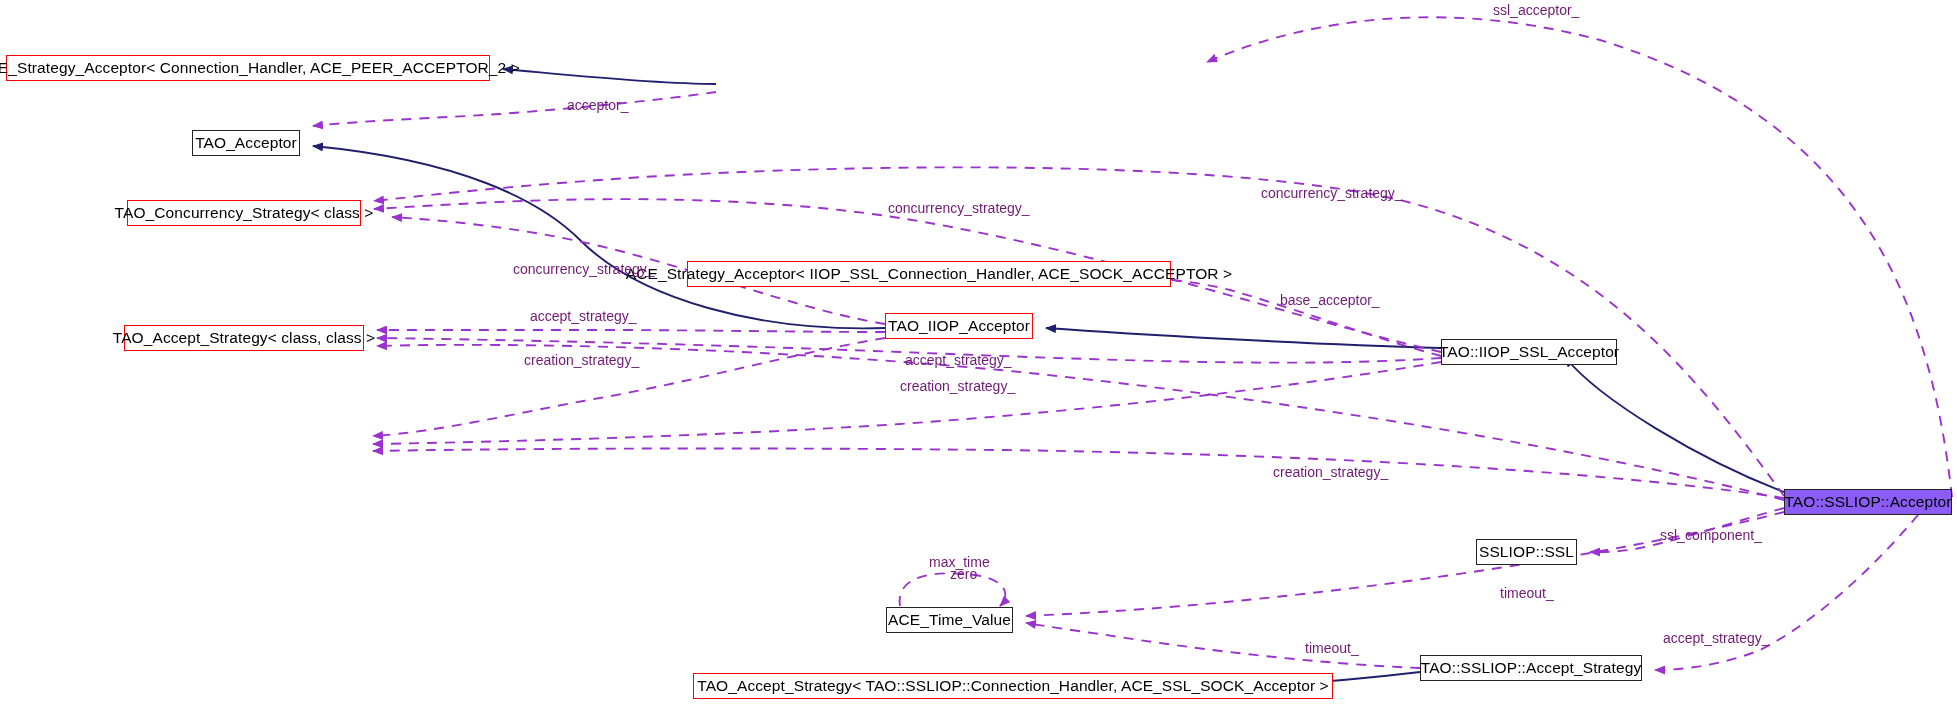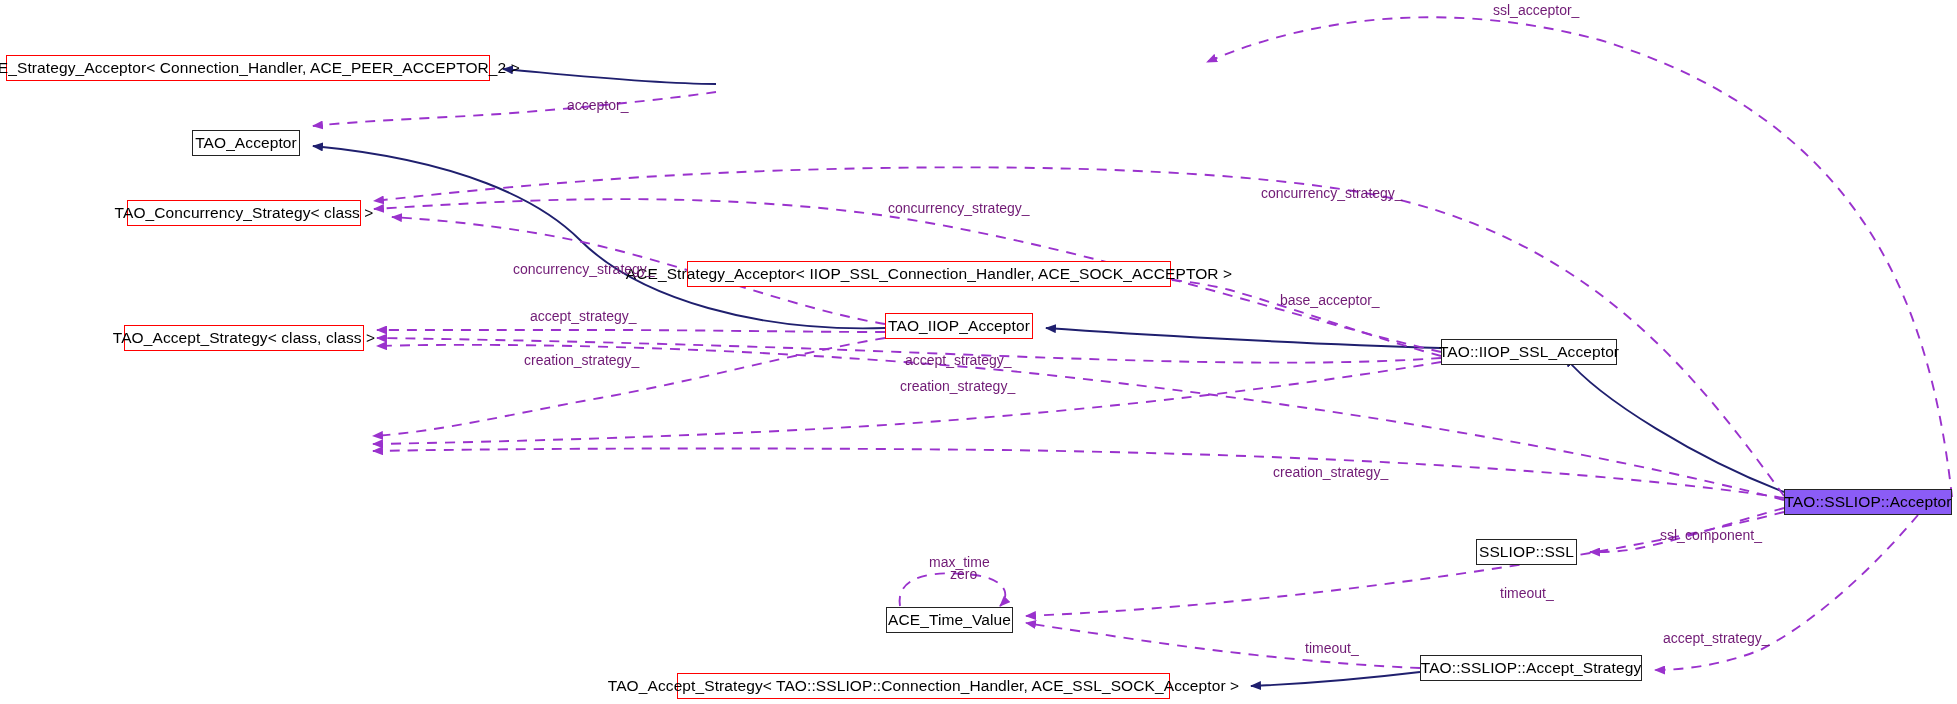--- a/index.html
+++ b/index.html
@@ -82,21 +82,21 @@
   <div class="node black" style="left:192px;top:130px;width:108px;height:26px;">TAO_Acceptor</div>
   <div class="node red" style="left:127px;top:200px;width:234px;height:26px;">TAO_Concurrency_Strategy&lt; class &gt;</div>
   <div class="node red" style="left:687px;top:261px;width:484px;height:26px;">ACE_Strategy_Acceptor&lt; IIOP_SSL_Connection_Handler, ACE_SOCK_ACCEPTOR &gt;</div>
   <div class="node red" style="left:124px;top:325px;width:240px;height:26px;">TAO_Accept_Strategy&lt; class, class &gt;</div>
   <div class="node red" style="left:885px;top:313px;width:148px;height:26px;">TAO_IIOP_Acceptor</div>
   <div class="node black" style="left:1441px;top:339px;width:176px;height:26px;">TAO::IIOP_SSL_Acceptor</div>
   <div class="node current" style="left:1784px;top:489px;width:168px;height:26px;">TAO::SSLIOP::Acceptor</div>
   <div class="node black" style="left:1476px;top:539px;width:101px;height:26px;">SSLIOP::SSL</div>
   <div class="node black" style="left:886px;top:607px;width:127px;height:26px;">ACE_Time_Value</div>
   <div class="node black" style="left:1420px;top:655px;width:222px;height:26px;">TAO::SSLIOP::Accept_Strategy</div>
-  <div class="node red" style="left:677px;top:673px;width:493px;height:26px;">TAO_Accept_Strategy&lt; TAO::SSLIOP::Connection_Handler, ACE_SSL_SOCK_Acceptor &gt;</div>
+  <div class="node red" style="left:693px;top:673px;width:640px;height:26px;">TAO_Accept_Strategy&lt; TAO::SSLIOP::Connection_Handler, ACE_SSL_SOCK_Acceptor &gt;</div>
 
   <div class="elabel" style="left:567px;top:97px;">acceptor_</div>
   <div class="elabel" style="left:1493px;top:2px;">ssl_acceptor_</div>
   <div class="elabel" style="left:888px;top:200px;">concurrency_strategy_</div>
   <div class="elabel" style="left:1261px;top:185px;">concurrency_strategy_</div>
   <div class="elabel" style="left:513px;top:261px;">concurrency_strategy_</div>
   <div class="elabel" style="left:1280px;top:292px;">base_acceptor_</div>
   <div class="elabel" style="left:530px;top:308px;">accept_strategy_</div>
   <div class="elabel" style="left:905px;top:352px;">accept_strategy_</div>
   <div class="elabel" style="left:524px;top:352px;">creation_strategy_</div>

